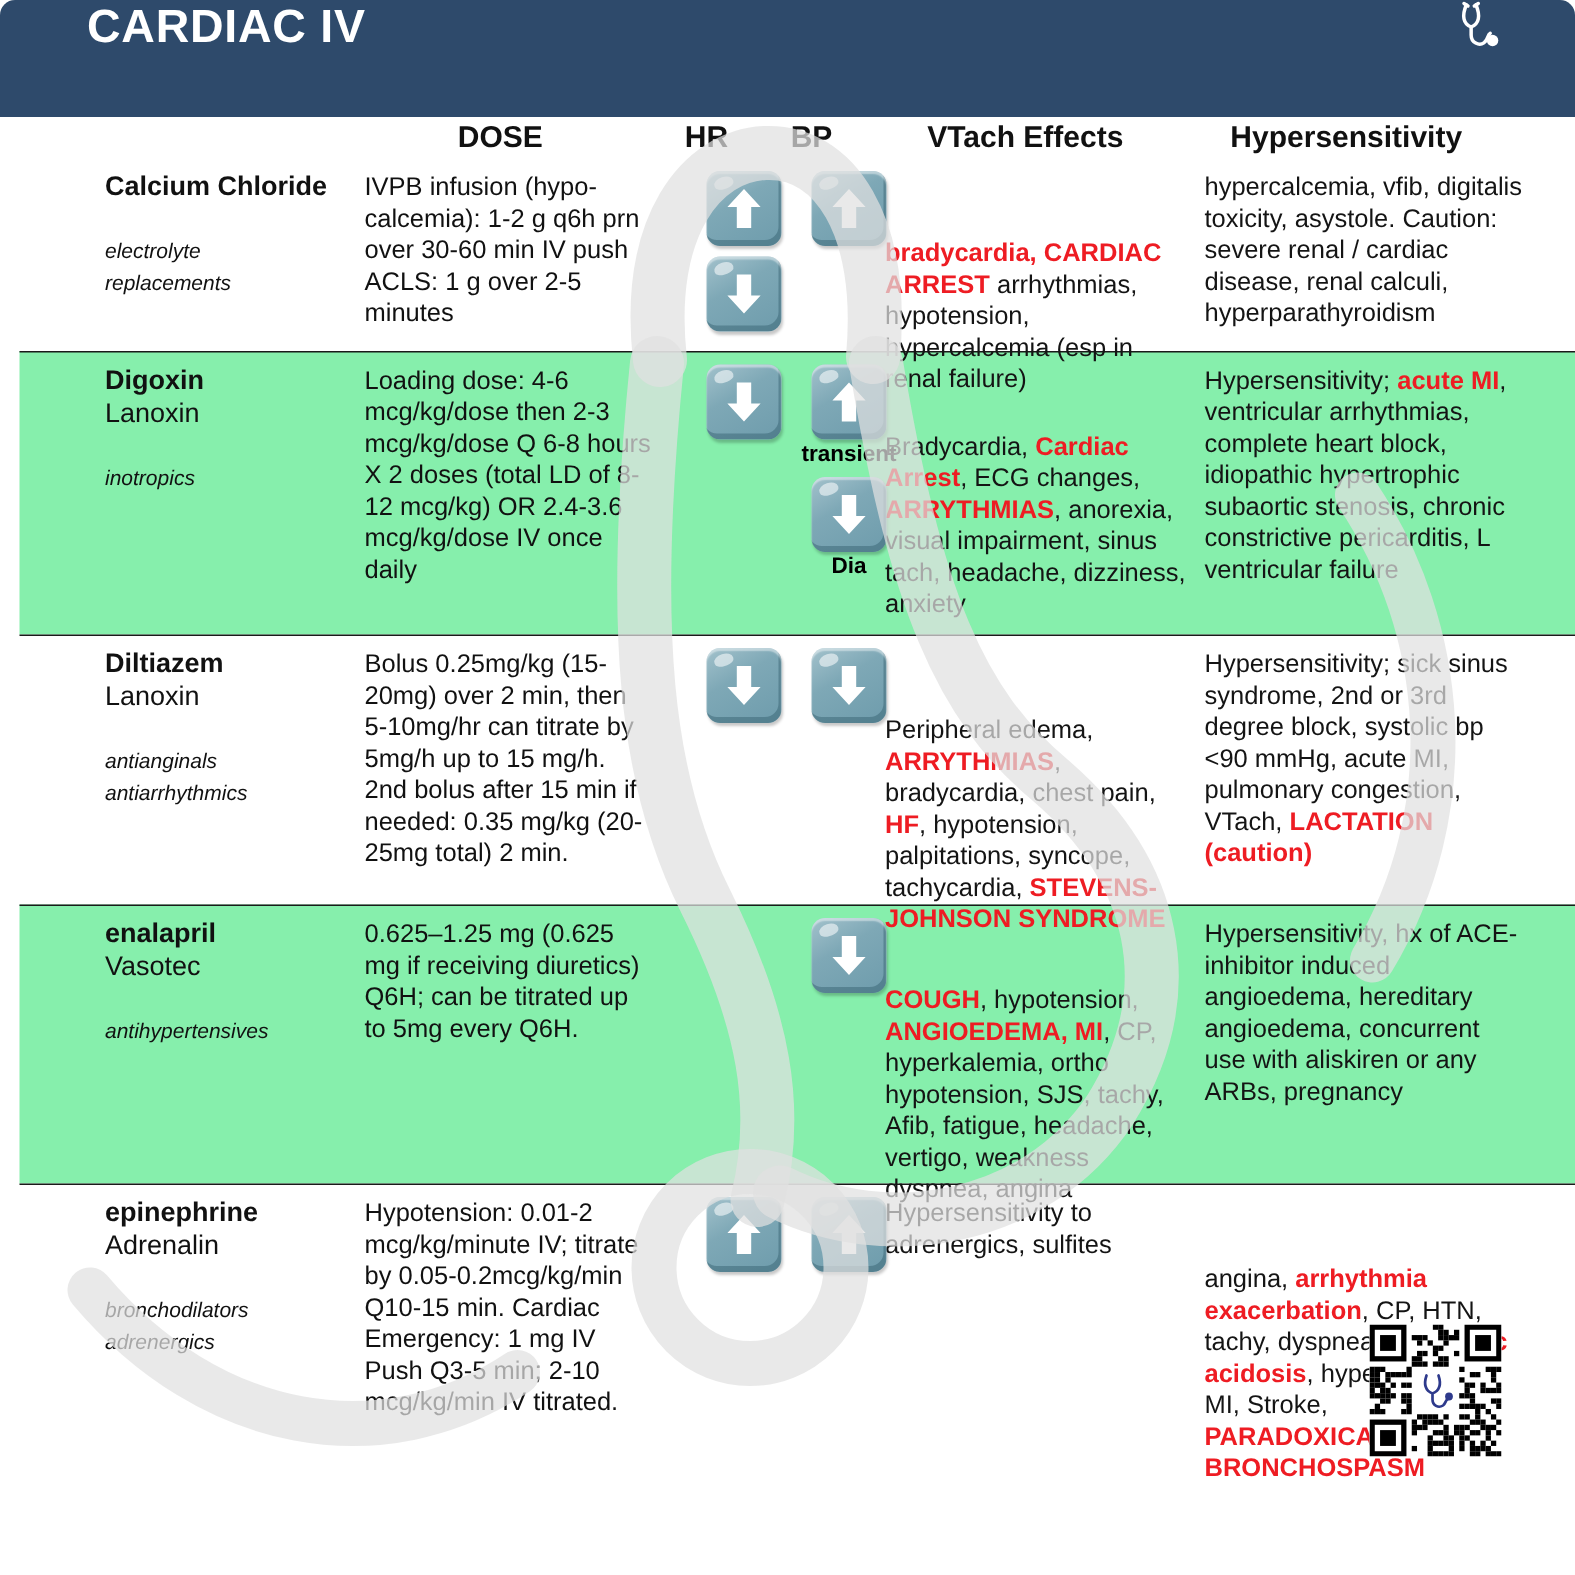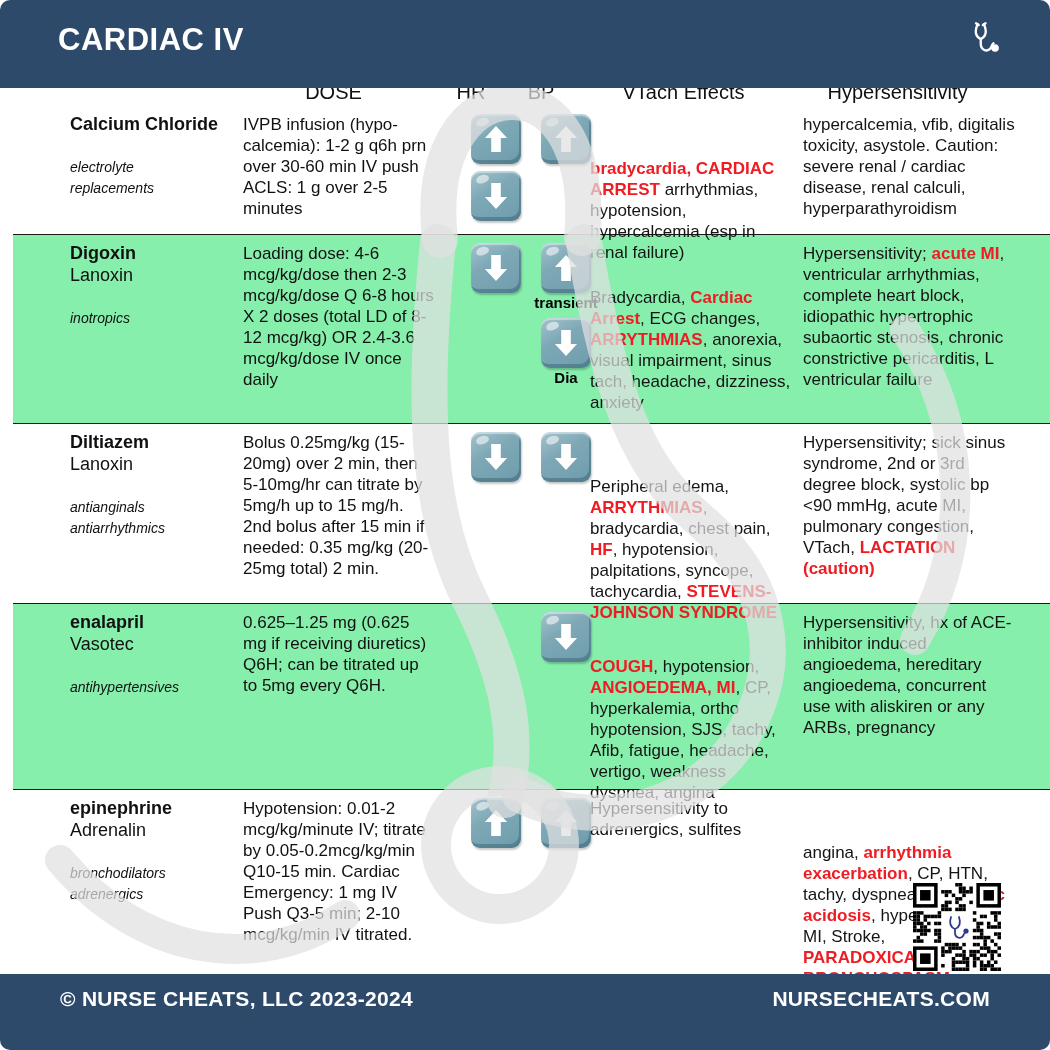--- a/index.html
+++ b/index.html
@@ -4,36 +4,36 @@
 <style>
   * { margin:0; padding:0; box-sizing:border-box; }
   html,body { background:#ffffff; }
   body { font-family:"Liberation Sans", sans-serif; color:#111; }
   #page {
     position:relative; width:1050px; height:1050px; background:#fff; overflow:hidden;
   }
 
   
   .top-band {
-    position:absolute; top:0; left:0; width:1050px; height:88px;
+    position:absolute; top:0; left:0; width:1050px; height:78px;
     background:#2e4a6b; border-radius:10px 10px 0 0; z-index:10;
-    display:flex; align-items:center; justify-content:space-between;
+    display:flex; align-items:flex-start; justify-content:space-between;
     padding:0 48px 8px 58px;
   }
   .title { color:#fff; font-size:31px; font-weight:700; letter-spacing:.5px; }
   .steth-white { width:34px; height:36px; margin-bottom:2px; }
 
   
   .grid-cols {
     display:grid;
     grid-template-columns:173px 207px 68px 72px 213px 1fr;
     padding-left:57px; padding-right:45px;
   }
   .col-head-row { position:absolute; top:78px; left:0; width:1050px; height:28px; z-index:4; }
-  .col-head { font-size:20px; font-weight:400; text-align:center; line-height:28px; }
+  .col-head { font-size:20px; font-weight:700; text-align:center; line-height:28px; }
   .col-head.se { letter-spacing:0; }
 
   
   #table-body { position:absolute; top:106px; left:13px; width:1050px; z-index:3; }
   .drug-row { width:1050px; padding-top:8px; padding-bottom:4px; }
   .drug-row.shaded { background:#86efac; }
   .drug-row.lined { border-top:1px solid #1a1a1a; }
   .h0{height:128px} .h1{height:189px} .h2{height:180px} .h3{height:186px} .h4{height:184px}
 
   .cell { font-size:17px; line-height:21px; }
@@ -469,17 +469,13 @@
         <rect x="0" y="63.36" width="24.64" height="24.64" fill="#000"></rect>
         <rect x="3.52" y="66.88" width="17.6" height="17.6" fill="#fff"></rect>
         <rect x="7.04" y="70.4" width="10.56" height="10.56" fill="#000"></rect>
         <g>
           <path d="M38 34 C36 40 37 44 42 46 C47 44 48 40 46 34 M42 46 L42 50 C42 54 46 56 49 54 C51 52.5 50.5 50.5 52 50" fill="none" stroke="#2e3a8c" stroke-width="1.8" stroke-linecap="round"></path>
           <circle cx="53" cy="48" r="2.6" fill="#2e3a8c"></circle>
         </g>
       </svg>
     </div>
 
-  <div class="bottom-band">
-    <div class="footer-text">© NURSE CHEATS, LLC 2023-2024</div>
-    <div class="footer-text">NURSECHEATS.COM</div>
-  </div>
 </div>
 
 </body></html>

